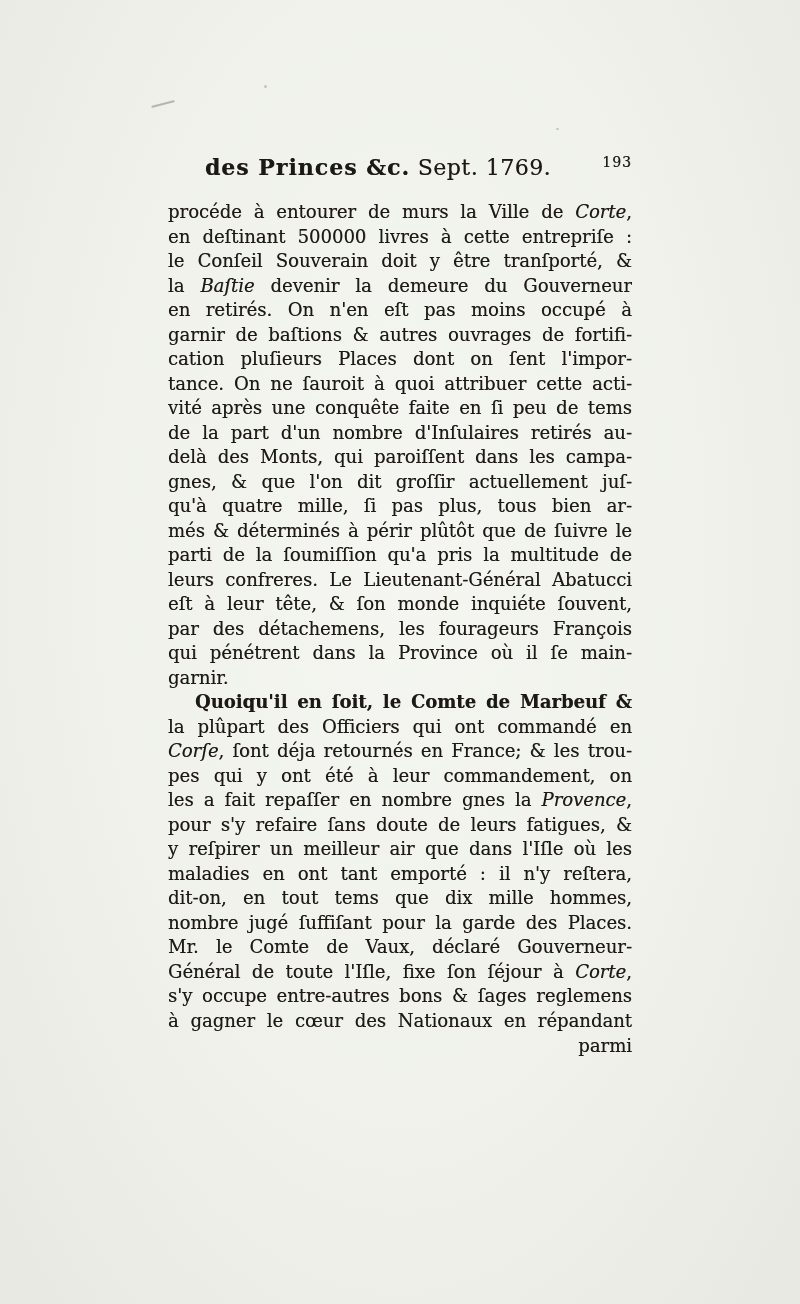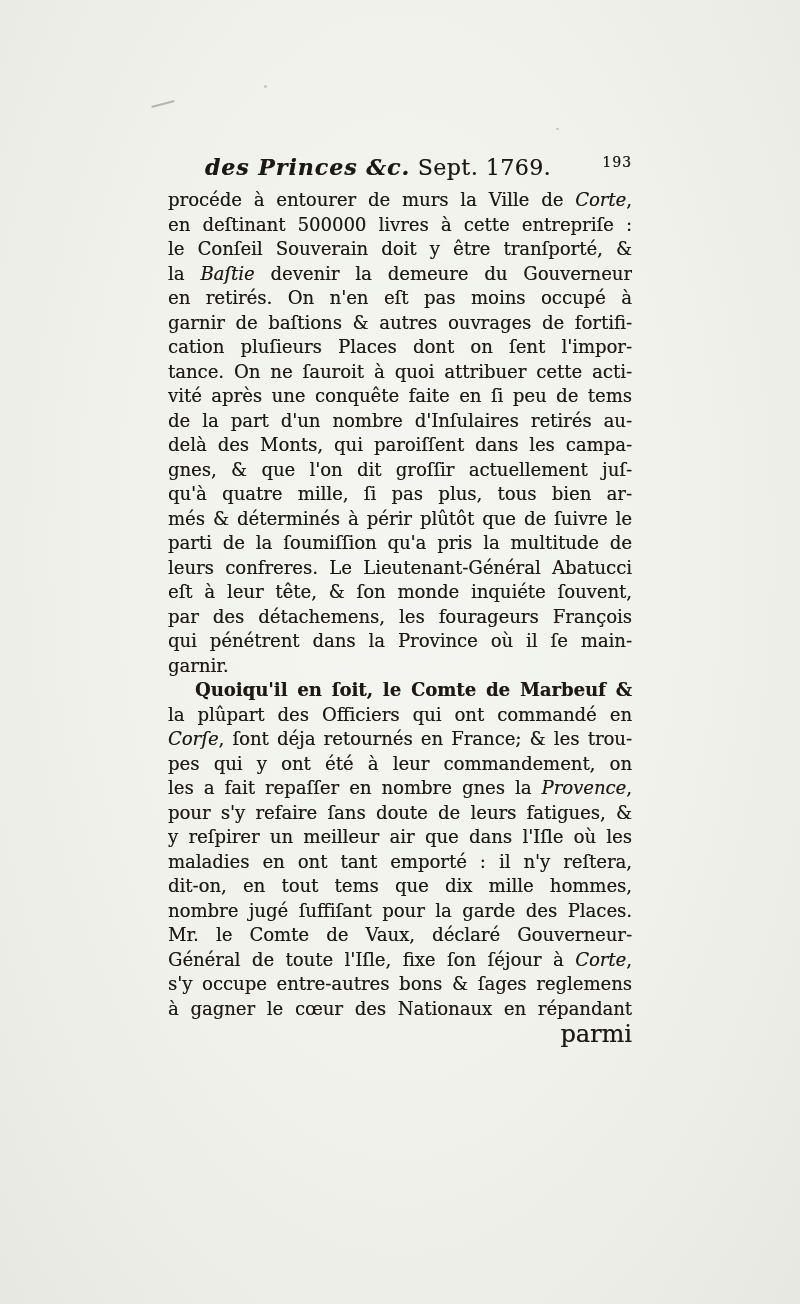--- a/index.html
+++ b/index.html
@@ -31,50 +31,49 @@
     white-space: nowrap;
   }
   .running-title {
     position: absolute;
     left: 50%;
     transform: translateX(-50%) translateX(-22px);
     letter-spacing: .5px;
     text-shadow: .3px .3px 0 rgba(25,20,12,.6);
   }
   .running-title .it-bold {
-    font-style: italic;
     font-weight: 700;
     letter-spacing: 1px;
   }
   .page-number {
     position: absolute;
     right: 0;
     font-size: 14px;
     letter-spacing: 1px;
     text-shadow: .3px .3px 0 rgba(25,20,12,.6);
   }
   .text-block {
     position: absolute;
-    top: 188px; left: 168px; width: 464px;
+    top: 200px; left: 168px; width: 464px;
   }
   .line {
     font-size: 18px;
     line-height: 24.5px;
     height: 24.5px;
     text-align: justify;
     text-align-last: justify;
     word-spacing: -0.5px;
     overflow: hidden;
     text-shadow: .3px .3px .2px rgba(25,20,12,.55);
   }
   .line-left { text-align-last: left; }
   .indent { text-indent: 27px; font-weight: bold; }
   .it { font-style: italic; }
   .catchword-line {
-    font-size: 24px;
+    font-size: 18px;
     line-height: 26px;
     text-align: right;
     text-shadow: .3px .3px .2px rgba(25,20,12,.55);
   }
 </style>
 </head>
 <body>
 
 <div style="position:absolute; inset:0;">
 

